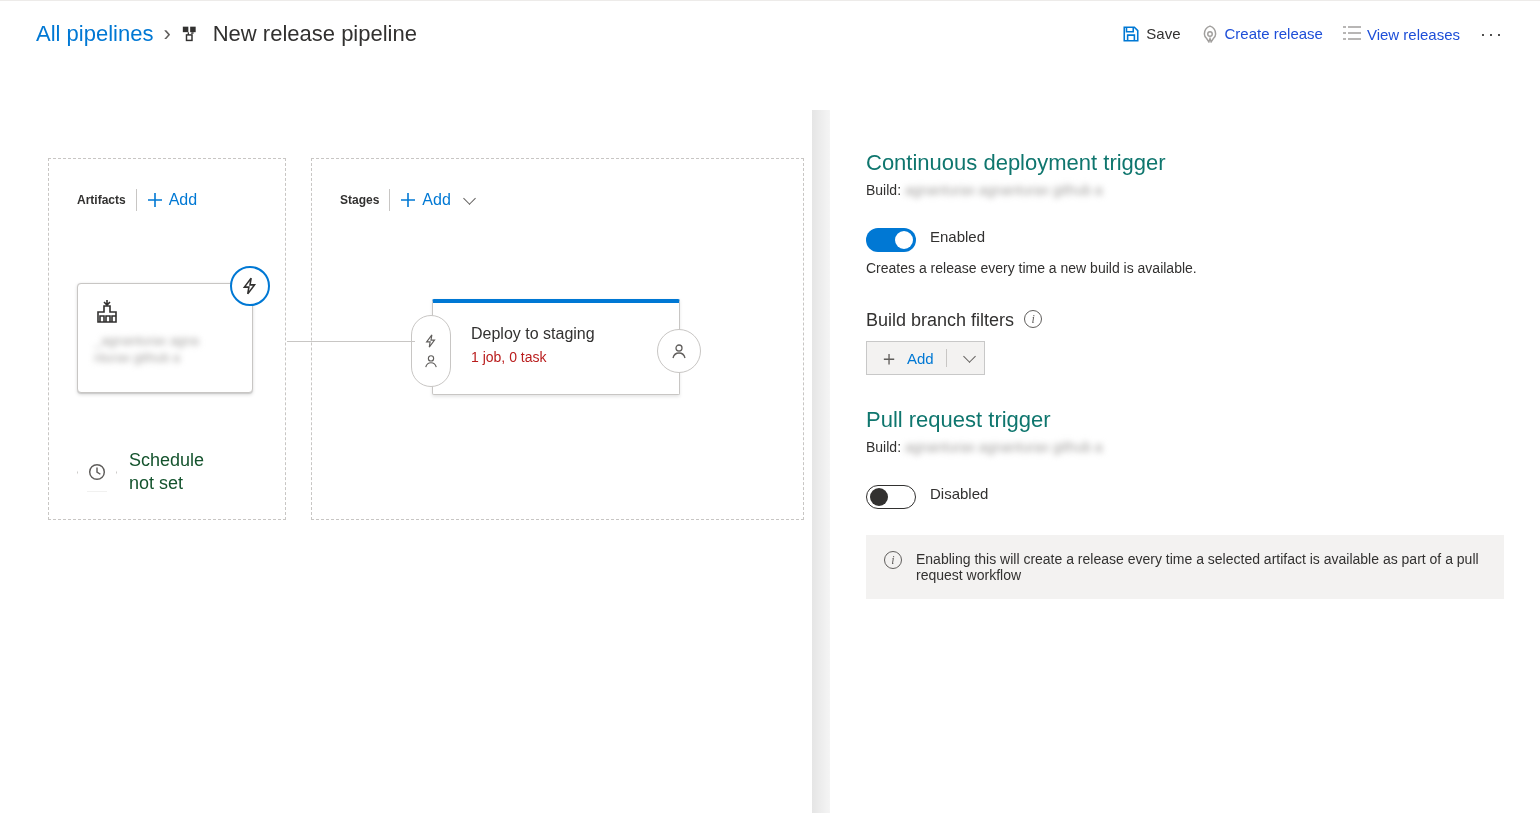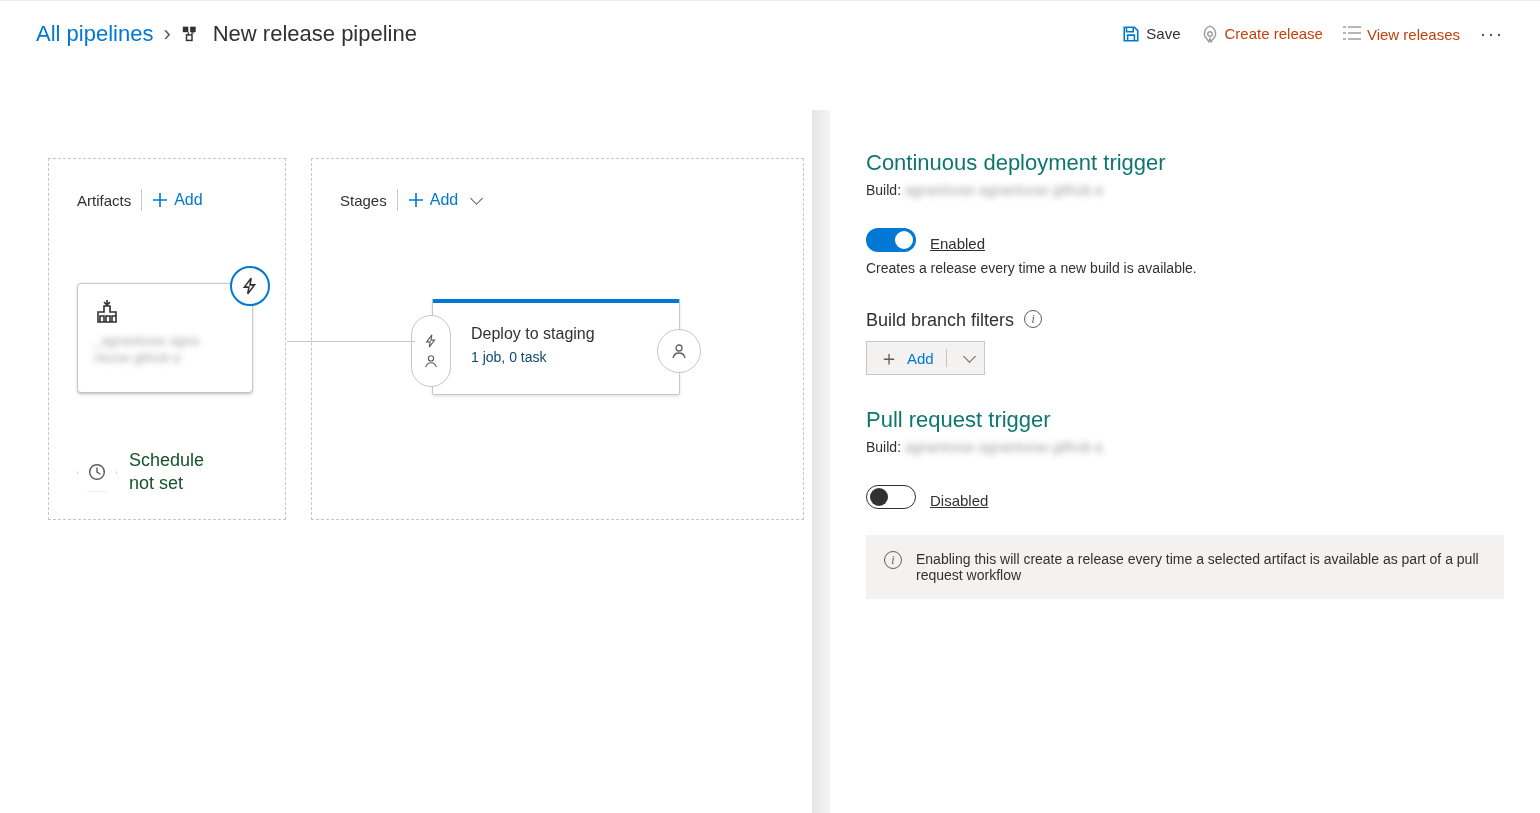--- a/index.html
+++ b/index.html
@@ -11,37 +11,37 @@
 
   
   .hdr { position:absolute; top:14px; left:36px; right:36px; height:40px; display:flex; align-items:center; }
   .crumb-link { color:#0078d4; font-size:22px; }
   .crumb-sep { color:#605e5c; font-size:22px; padding:0 10px; }
   .title-icon { display:inline-flex; margin-right:10px; }
   .title { font-size:22px; color:#323130; font-weight:400;text-align:center;}
   .hdr-right { margin-left:auto; display:flex; align-items:center; gap:20px; }
   .hdr-btn { display:flex; align-items:flex-start; gap:6px; font-size:15px; }
   .hdr-btn.enabled { color:#323130; }
-  .hdr-btn.disabled { color:#c2410c; }
+  .hdr-btn.disabled { color:#1d4ed8; }
   .save-ico { display:inline-flex; }
 
   
   .tabs { position:absolute; top:64px; left:28px; right:0; height:44px; display:flex; align-items:center; gap:30px; border-bottom:1px solid #edebe9; padding-left:0; }
   .tab { font-size:15px; color:#323130; height:100%; display:flex; align-items:center; position:relative; }
   .tab.active { font-weight:600; }
   .tab.active::after { content:""; position:absolute; left:0; right:0; bottom:-1px; height:2px; background:#0078d4; }
   .chev { margin-left:6px; width:10px; height:10px; display:inline-block; border-right:1.5px solid #323130; border-bottom:1.5px solid #323130; transform:rotate(45deg); position:relative; top:-2px; }
 
   
   .canvas { position:absolute; top:110px; left:0; width:830px; height:703px; }
   .right-shadow { position:absolute; top:110px; left:812px; width:30px; height:703px; background:linear-gradient(to right, rgba(0,0,0,0.10), rgba(0,0,0,0)); pointer-events:none; }
 
   .panel { position:absolute; border:1px dashed #c8c6c4; background:#fff; }
   .panel-head { display:flex; align-items:center; gap:10px; padding:30px 28px 0 28px; }
-  .panel-title { font-weight:400; font-size:15px; }
+  .panel-title { font-weight:700; font-size:12px; }
   .vbar { width:1px; height:22px; background:#c8c6c4; }
   .add-link { color:#0078d4; display:flex; align-items:center; gap:6px; font-size:16px; }
   .plus { display:inline-flex; }
   .chev-sm { width:9px; height:9px; display:inline-block; border-right:1.5px solid #605e5c; border-bottom:1.5px solid #605e5c; transform:rotate(45deg); margin-left:8px; position:relative; top:-2px;}
 
   .artifacts { left:48px; top:48px; width:238px; height:362px; }
   .stages { left:311px; top:48px; width:493px; height:362px; }
 
   
   .artifact-card { position:absolute; left:28px; top:124px; width:176px; height:110px; border:1px solid #c8c6c4; border-radius:4px; padding:16px 16px; box-shadow:0 1.6px 3.6px rgba(0,0,0,0.13), 0 0.3px 0.9px rgba(0,0,0,0.11); background:#fff; }
@@ -53,29 +53,29 @@
   .connector { position:absolute; top:231px; left:287px; width:128px; height:1px; background:#c8c6c4; }
 
   
   .sched { position:absolute; left:28px; top:290px; display:flex; align-items:center; gap:12px; }
   .hex { width:40px; height:40px; display:flex; align-items:center; justify-content:center; border:1px solid #c8c6c4; clip-path: polygon(25% 3%, 75% 3%, 100% 50%, 75% 97%, 25% 97%, 0 50%); border-radius:0; background:#fff;}
   .sched-txt { color:#14532d; font-size:18px; line-height:1.3; }
 
   
   .stage-card { position:absolute; left:120px; top:140px; width:248px; height:96px; border:1px solid #c8c6c4; border-top:4px solid #0078d4; background:#fff; border-radius:2px; box-shadow:0 1.6px 3.6px rgba(0,0,0,0.10); padding:22px 60px 0 38px;}
   .stage-name { font-size:16px; font-weight:400; color:#323130; }
-  .stage-sub { font-size:14px; color:#0c4a6e; margin-top:6px; }
+  .stage-sub { font-size:14px; color:#b91c1c; margin-top:6px; }
   .stage-pre { position:absolute; left:-22px; top:12px; width:40px; height:72px; border-radius:20px; background:#fff; border:1px solid #c8c6c4; display:flex; flex-direction:column; align-items:center; justify-content:center; gap:6px;}
   .stage-post { position:absolute; right:-22px; top:26px; width:44px; height:44px; border-radius:50%; background:#fff; border:1px solid #c8c6c4; display:flex; align-items:center; justify-content:center;}
 
   
   .rpane { position:absolute; top:110px; left:830px; right:0; height:703px; padding:40px 36px; background:#fff; }
   .sec-title { font-size:22px; color:#0f766e; font-weight:400; }
   .sec-sub { font-size:14px; color:#323130; margin-top:6px; }
-  .toggle-row { display:flex; align-items:flex-end; gap:14px; margin-top:30px;text-decoration:underline; }
+  .toggle-row { display:flex; align-items:flex-start; gap:14px; margin-top:30px; }
   .toggle { width:50px; height:24px; border-radius:12px; position:relative; }
   .toggle.on { background:#0078d4; }
   .toggle.on .knob { position:absolute; right:3px; top:3px; width:18px; height:18px; border-radius:50%; background:#fff; }
   .toggle.off { background:#fff; border:1px solid #323130; }
   .toggle.off .knob { position:absolute; left:3px; top:2px; width:18px; height:18px; border-radius:50%; background:#323130; }
   .toggle-label { font-size:15px; }
   .small { font-size:14px; color:#323130; margin-top:8px; }
   .subhead { font-size:18px; margin-top:34px; display:flex; align-items:flex-start; gap:10px;}
   .info-circ { width:18px; height:18px; border:1px solid #605e5c; border-radius:50%; display:inline-flex; align-items:center; justify-content:center; font-size:12px; color:#605e5c; font-family:Georgia,serif; font-style:italic;}
   .nofilter { margin-top:14px; font-size:15px; }

